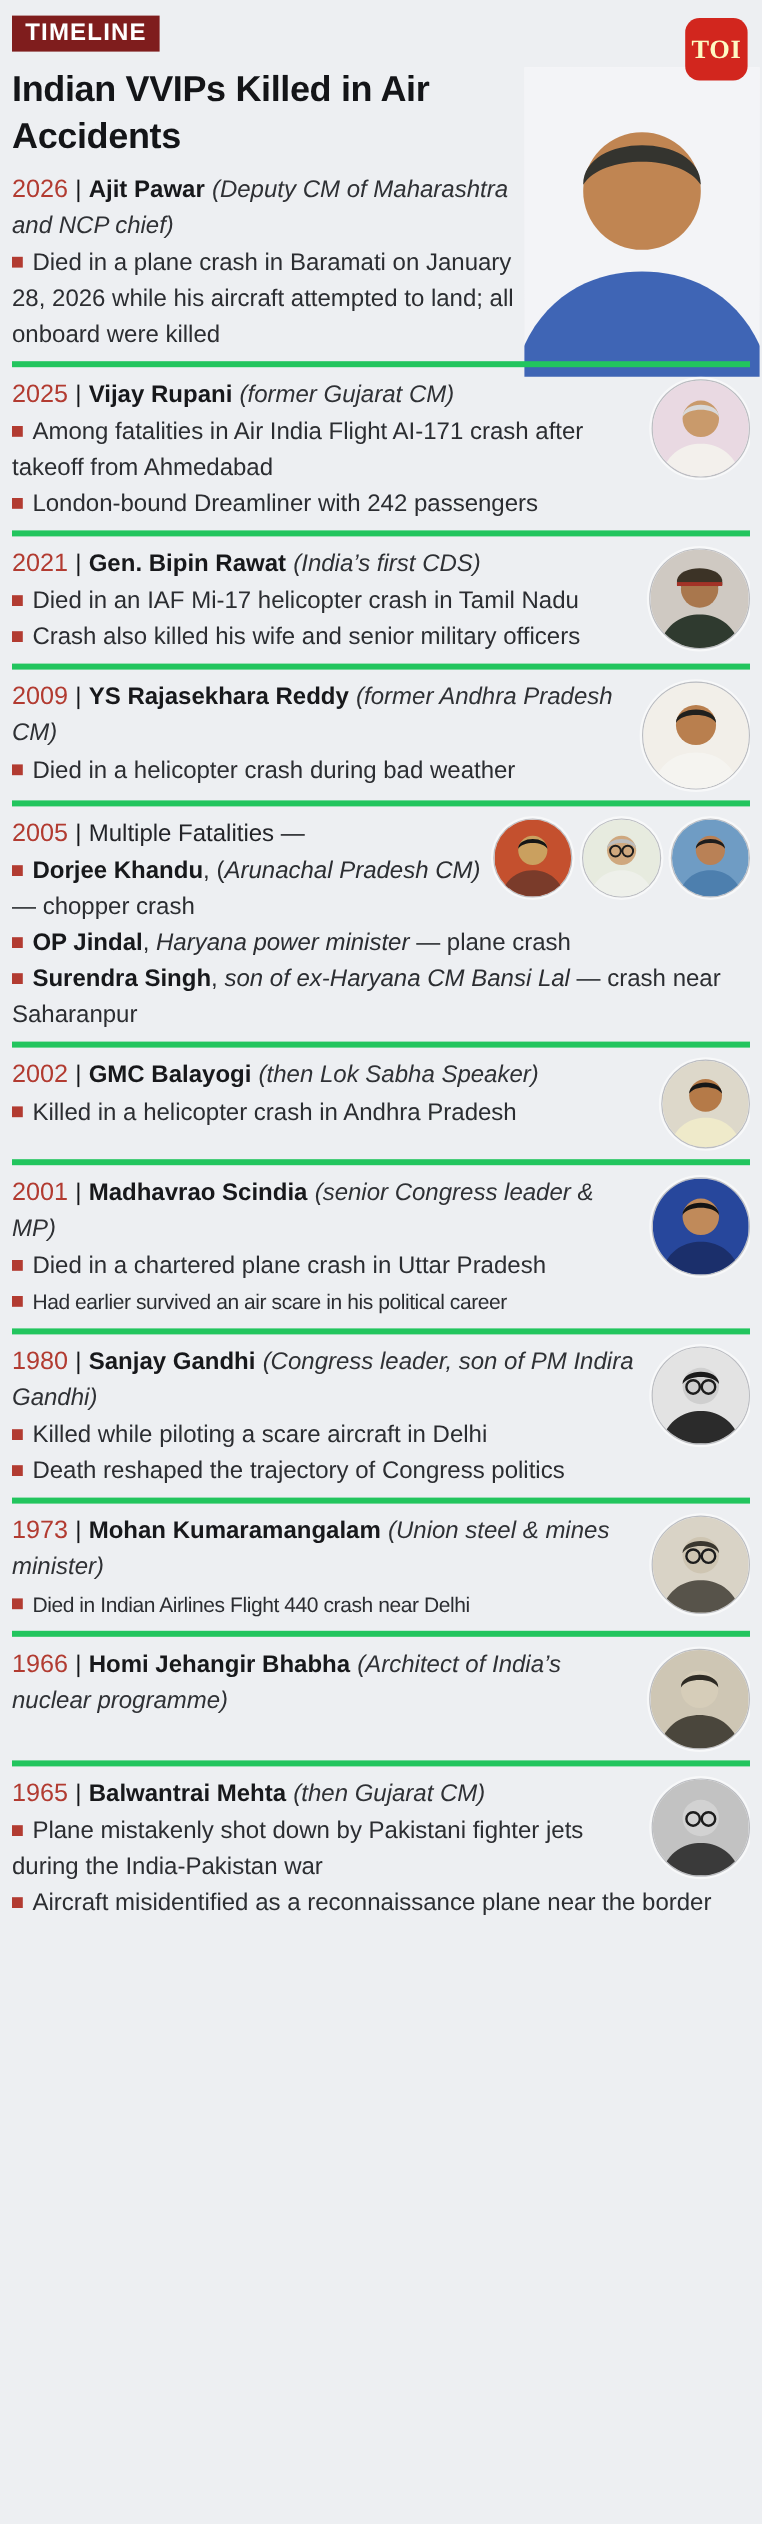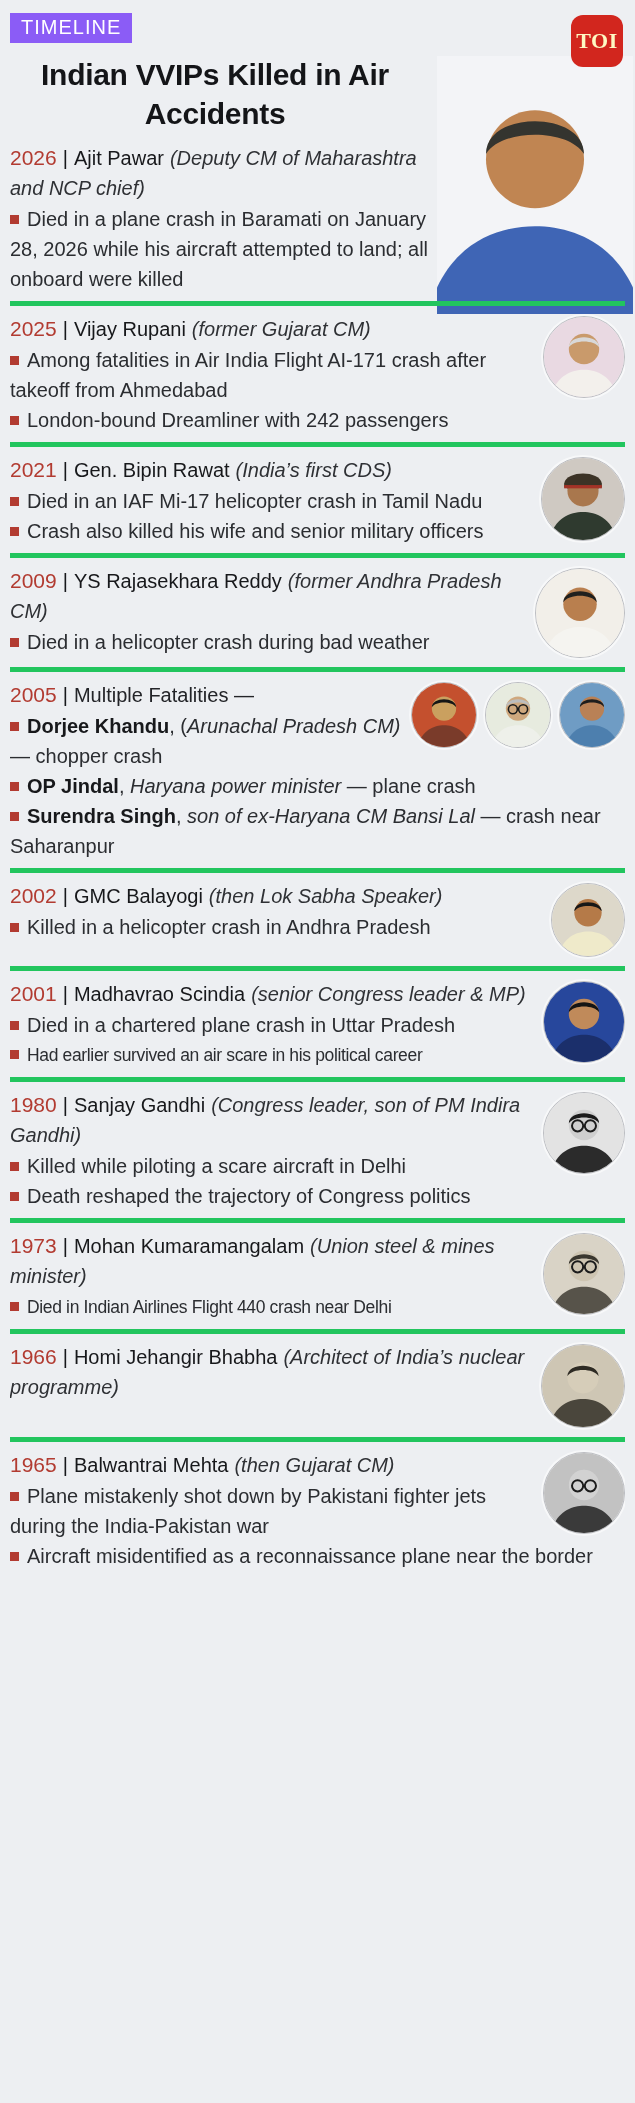--- a/index.html
+++ b/index.html
@@ -1,42 +1,42 @@
 <!DOCTYPE html>
 <html><head>
 <meta charset="utf-8">
 <style>
   html,body{margin:0;padding:0;background:#dfe1e6;}
   body{width:635px;font-family:"Liberation Sans","DejaVu Sans",sans-serif;}
   .page{position:relative;width:635px;min-height:2103px;background:#edeff2;box-sizing:border-box;
         padding:0 10px;overflow:hidden;}
   
   .header{position:relative;padding-top:13px;}
-  .badge{display:inline-block;background:#8b5cf6;color:#fff;font-weight:400;font-size:20px;
+  .badge{display:inline-block;background:#7f1d1d;color:#fff;font-weight:700;font-size:20px;
          letter-spacing:1px;padding:3px 11px 4px;}
   .title{width:410px;margin:12px 0 10px;font-size:30px;line-height:39px;font-weight:700;
-         color:#141518;letter-spacing:-0.3px;text-align:center;}
+         color:#141518;letter-spacing:-0.3px;}
   .logo{position:absolute;top:15px;right:2px;width:52px;height:52px;background:#d2261e;
         border-radius:12px;color:#fef9c3;display:flex;align-items:center;justify-content:center;
         font-family:"Liberation Serif","DejaVu Serif",serif;font-weight:700;font-size:22px;
         letter-spacing:.5px;z-index:5;}
   .hero{position:absolute;top:56px;right:2px;width:196px;height:258px;z-index:1;
         background:linear-gradient(#f6f7f9,#e9ebef);}
   
   main{position:relative;z-index:2;}
   .entry{border-top:5px solid #22c55e;padding:8px 0 7px;overflow:hidden;}
   .entry.first{border-top:none;padding-top:0;}
   .entry.has-hero .head,.entry.has-hero .bullets{margin-right:182px;}
   .photos{float:right;display:flex;gap:8px;margin:2px 0 2px 10px;position:relative;z-index:3;}
   .avatar{border-radius:50%;overflow:hidden;border:1px solid rgba(40,40,48,.25);
           box-shadow:0 0 0 2px rgba(255,255,255,.55);flex:0 0 auto;}
   .head{margin:0 0 1px;font-size:20px;line-height:30px;font-weight:400;color:#17181b;}
   .year{color:#b23b31;font-weight:400;font-size:21px;}
   .sep{margin:0 6px;color:#17181b;font-weight:400;}
-  .name{font-weight:400;}
+  .name{font-weight:700;}
   .plainlbl{font-weight:400;color:#232428;}
   .role{font-style:italic;font-weight:400;color:#2f3135;margin-left:6px;}
   .bullets{list-style:none;margin:0;padding:0;}
   .bullet{font-size:20px;line-height:30px;color:#2b2d31;}
   .bullet .sq{display:inline-block;width:9px;height:9px;background:#b23b31;margin-right:8px;
               vertical-align:2px;}
   .bullet .b{font-weight:700;color:#17181b;}
   .bullet .i{font-style:italic;}
   .bullet.cond{font-size:17.5px;letter-spacing:-0.35px;}
 </style>

